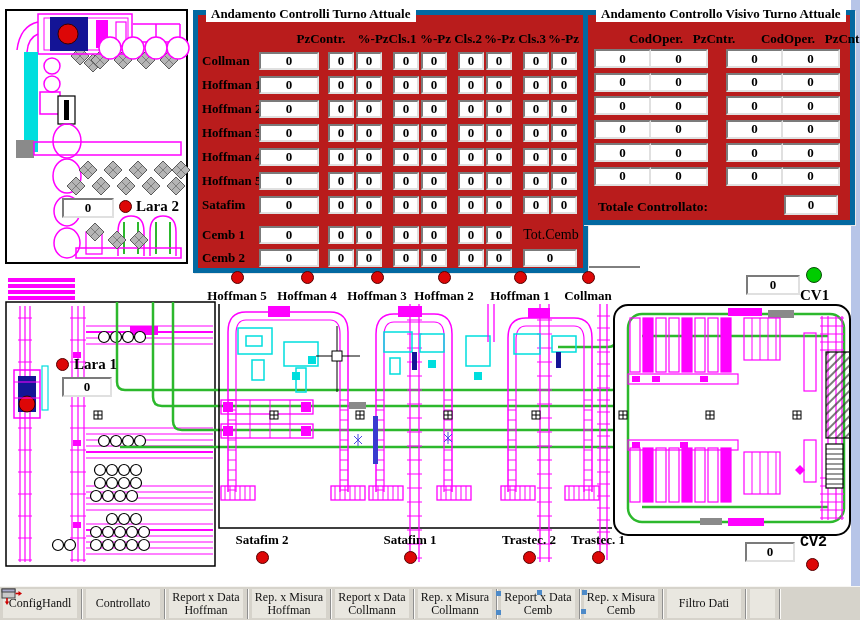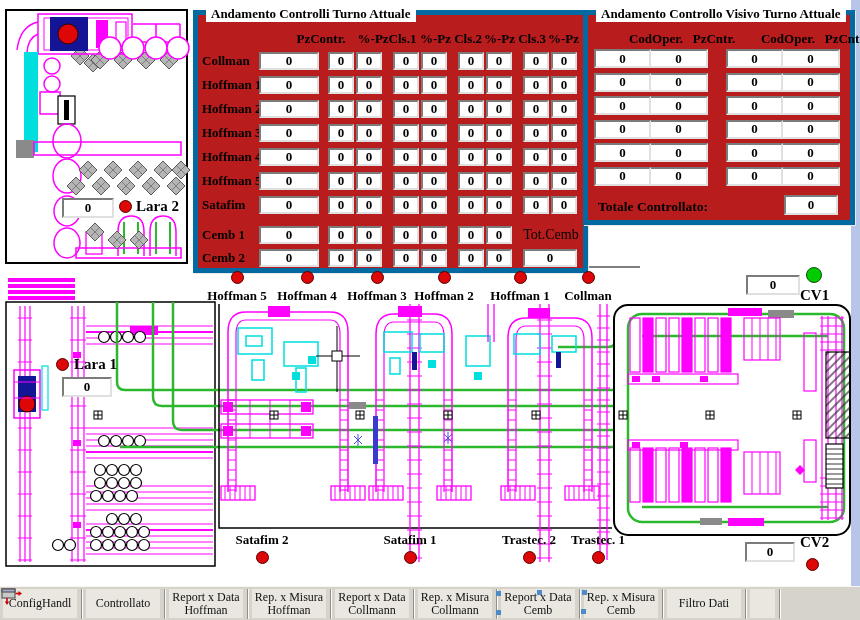--- a/index.html
+++ b/index.html
@@ -830,21 +830,21 @@
       <div class="station" style="left: 410px; top: 532px;"><span class="slabel">Satafim 1</span><span class="dot red" style="margin-top: 3px;"></span></div>
       <div class="station" style="left: 529px; top: 532px;"><span class="slabel">Trastec. 2</span><span class="dot red" style="margin-top: 3px;"></span></div>
       <div class="station" style="left: 598px; top: 532px;"><span class="slabel">Trastec. 1</span><span class="dot red" style="margin-top: 3px;"></span></div>
     </div>
 
   <div class="fld ovfld" style="left:746px;top:275px;width:54px;height:20px;">0</div>
   <span class="dot green ov" style="left:806px;top:267px;"></span>
   <div class="ovlabel" style="left:800px;top:287px;">CV1</div>
 
   <div class="fld ovfld" style="left:745px;top:542px;width:50px;height:20px;">0</div>
-  <div class="ovlabel" style="left:800px;top:534px;">CV2</div>
+  <div class="ovlabel" style="left:800px;top:534px;font-family:Liberation Mono, monospace;">CV2</div>
   <span class="dot red ov" style="left:806px;top:558px;"></span>
 
   <span class="dot red ov" style="left:56px;top:358px;"></span>
   <div class="ovlabel" style="left:74px;top:356px;">Lara 1</div>
   <div class="fld ovfld" style="left:62px;top:377px;width:50px;height:20px;">0</div>
 
   <div class="fld ovfld" style="left:62px;top:198px;width:52px;height:20px;">0</div>
   <span class="dot red ov" style="left:119px;top:200px;"></span>
   <div class="ovlabel" style="left:136px;top:198px;">Lara 2</div>
 

